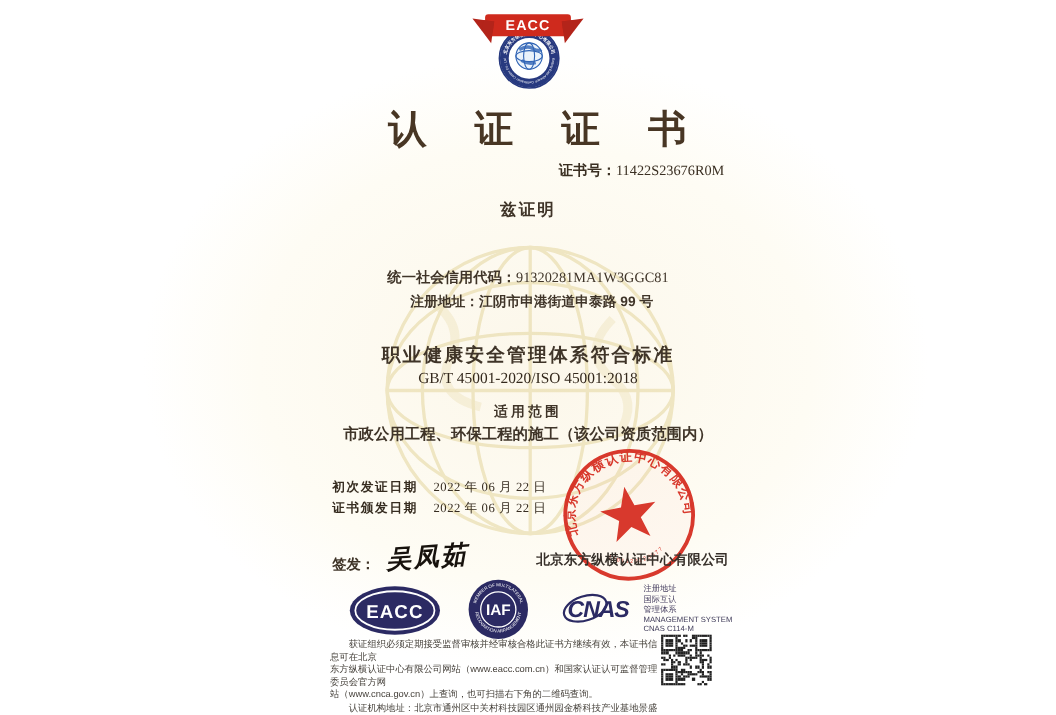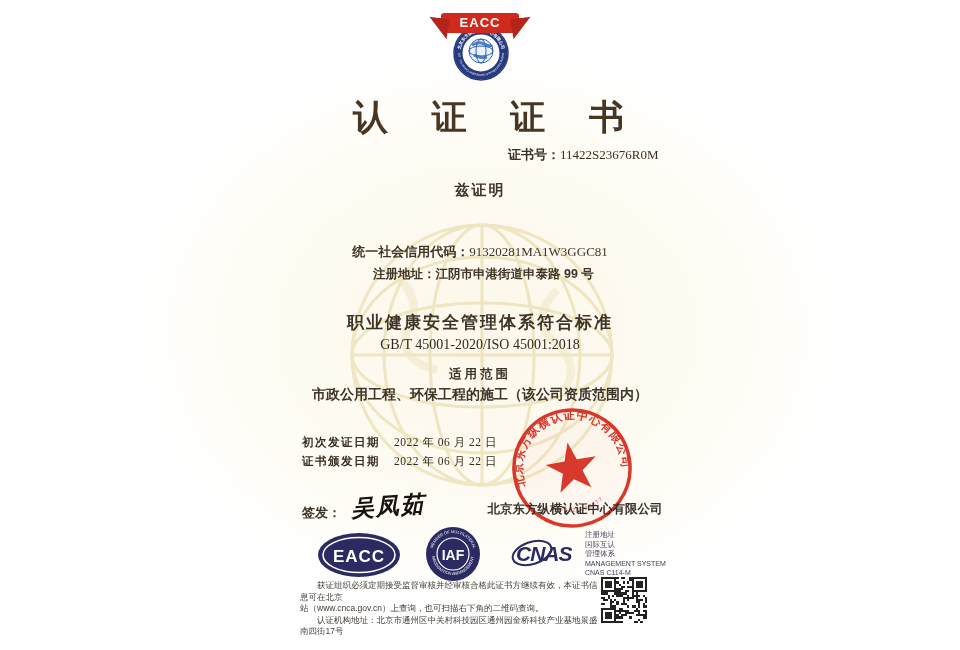--- a/index.html
+++ b/index.html
@@ -178,20 +178,21 @@
   <div class="abs cnas-text">
     <div>注册地址</div>
     <div>国际互认</div>
     <div>管理体系</div>
     <div class="en">MANAGEMENT SYSTEM</div>
     <div class="en">CNAS C114-M</div>
   </div>
 
   <div class="abs fineprint">
     <div class="indent">获证组织必须定期接受监督审核并经审核合格此证书方继续有效，本证书信息可在北京</div>
+    <div>东方纵横认证中心有限公司网站（www.eacc.com.cn）和国家认证认可监督管理委员会官方网</div>
     <div>站（www.cnca.gov.cn）上查询，也可扫描右下角的二维码查询。</div>
     <div class="indent">认证机构地址：北京市通州区中关村科技园区通州园金桥科技产业基地景盛南四街17号</div>
 
   </div>
 
   <div class="abs qr">
       <div class="cell" style="left: 0px; top: 0px; width: 2.19048px; height: 2.19048px;"></div>
       <div class="cell" style="left: 2.19048px; top: 0px; width: 2.19048px; height: 2.19048px;"></div>
       <div class="cell" style="left: 4.38095px; top: 0px; width: 2.19048px; height: 2.19048px;"></div>
       <div class="cell" style="left: 6.57143px; top: 0px; width: 2.19048px; height: 2.19048px;"></div>

